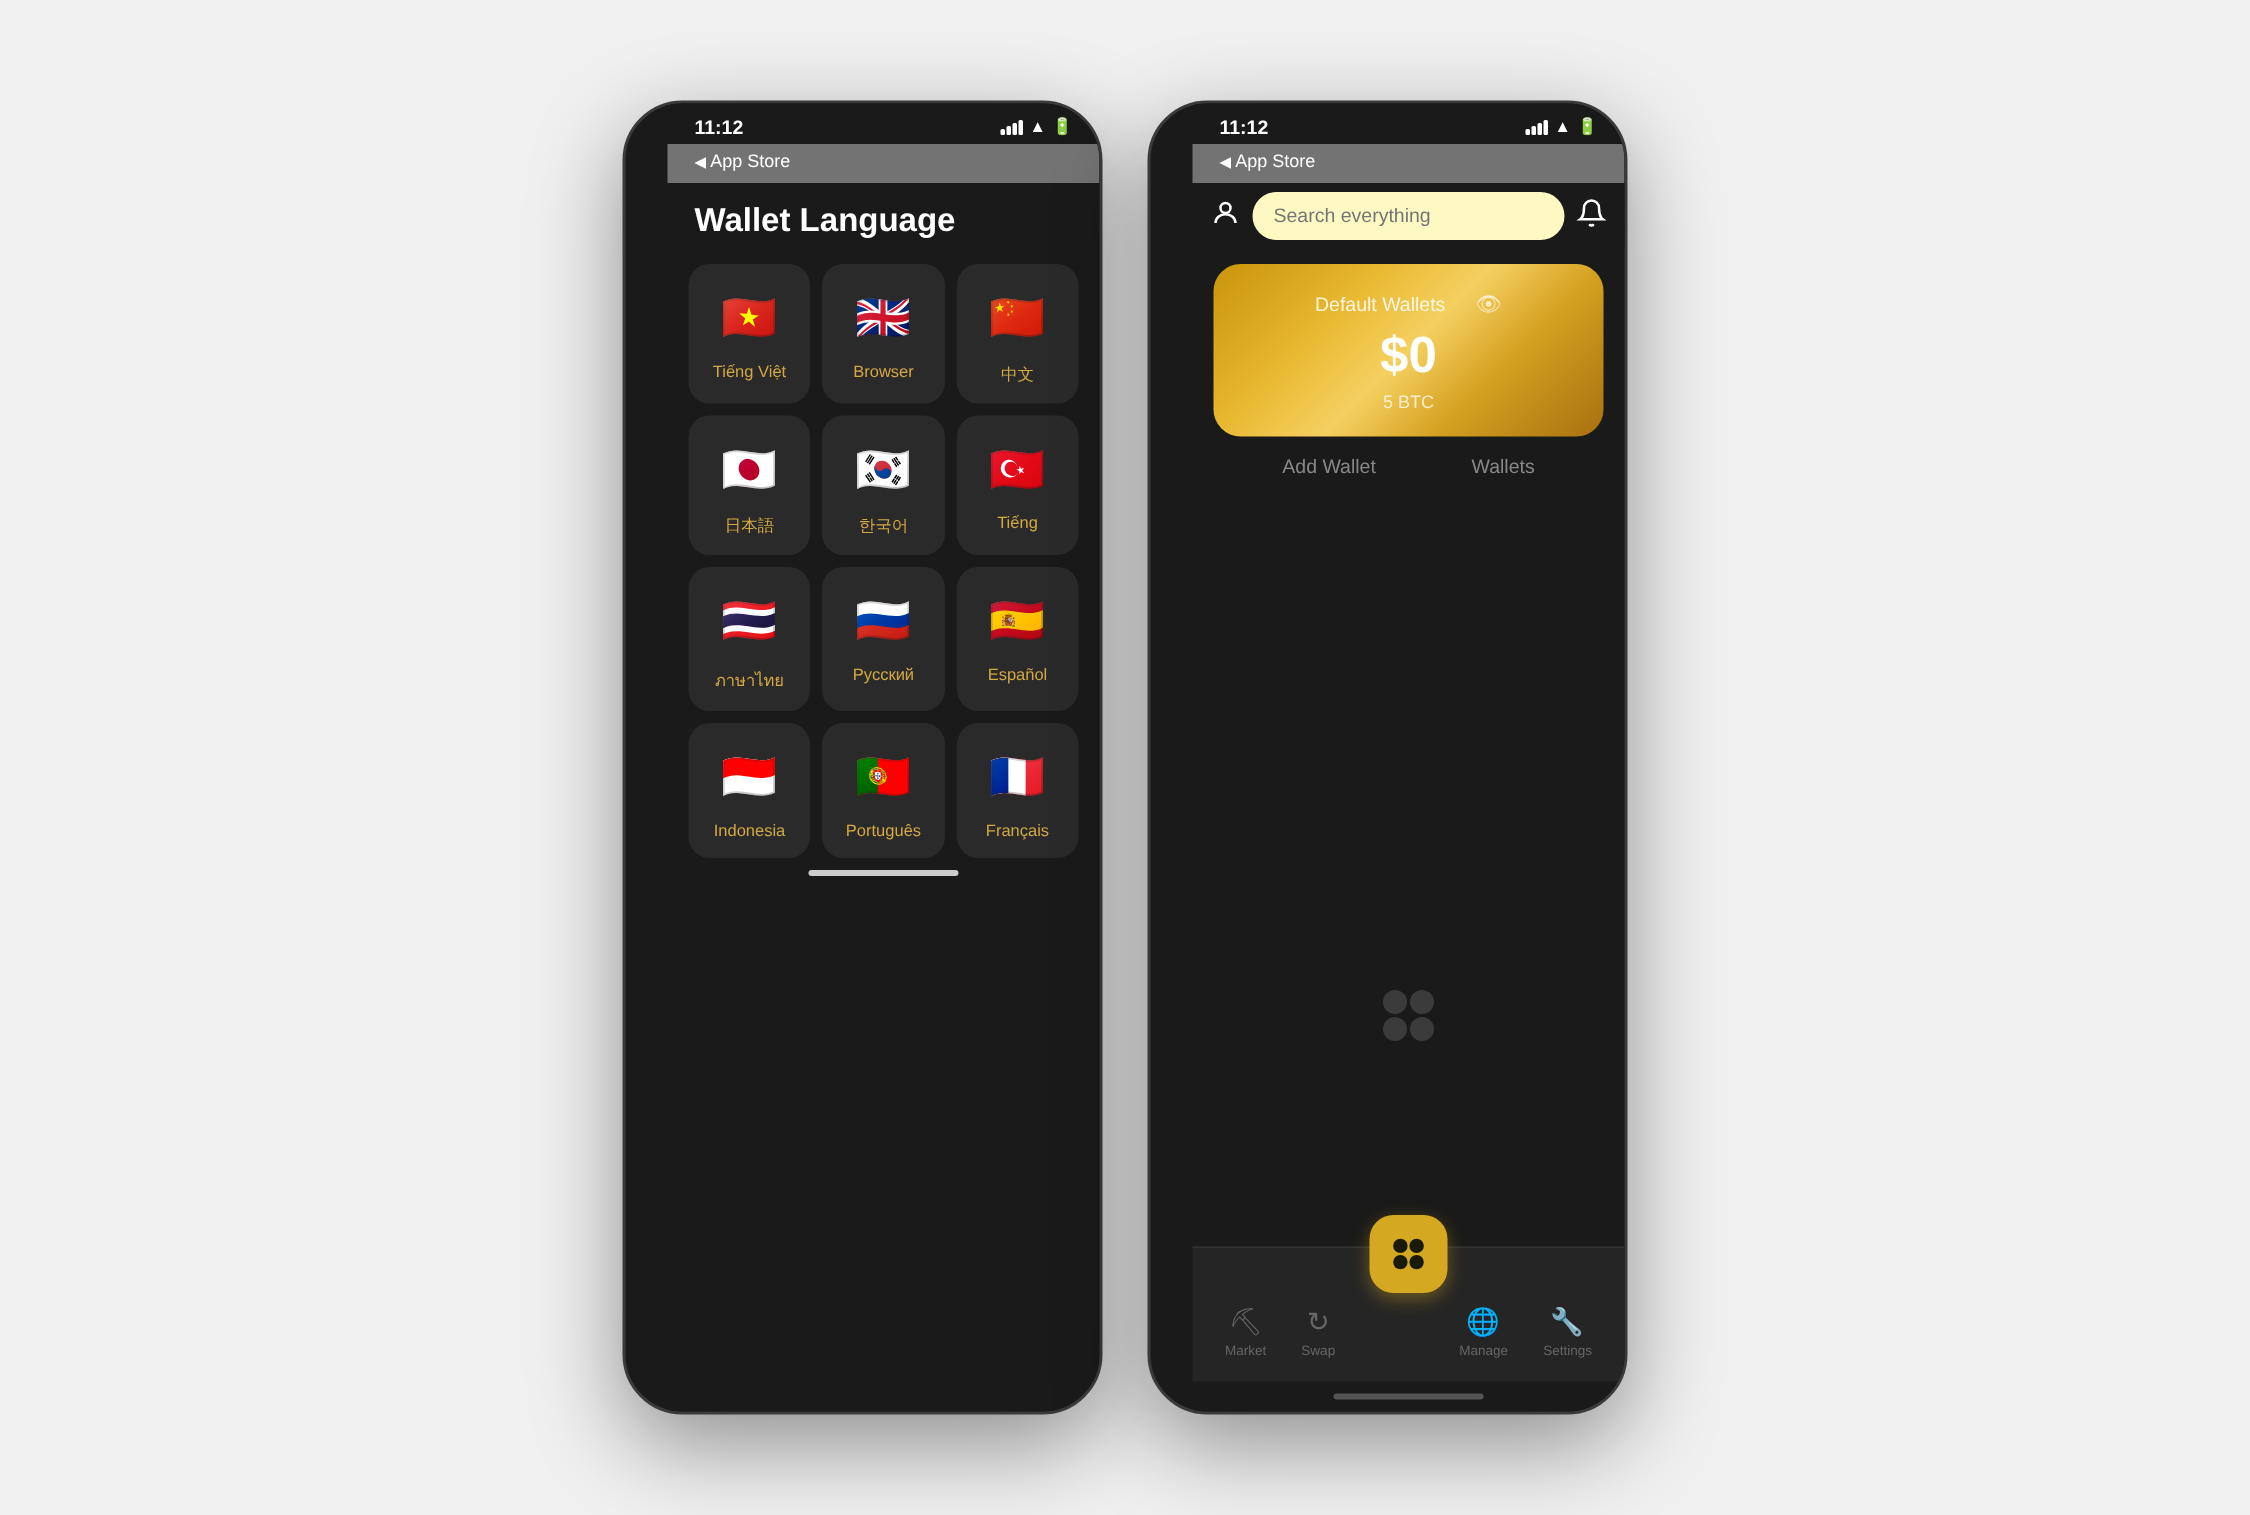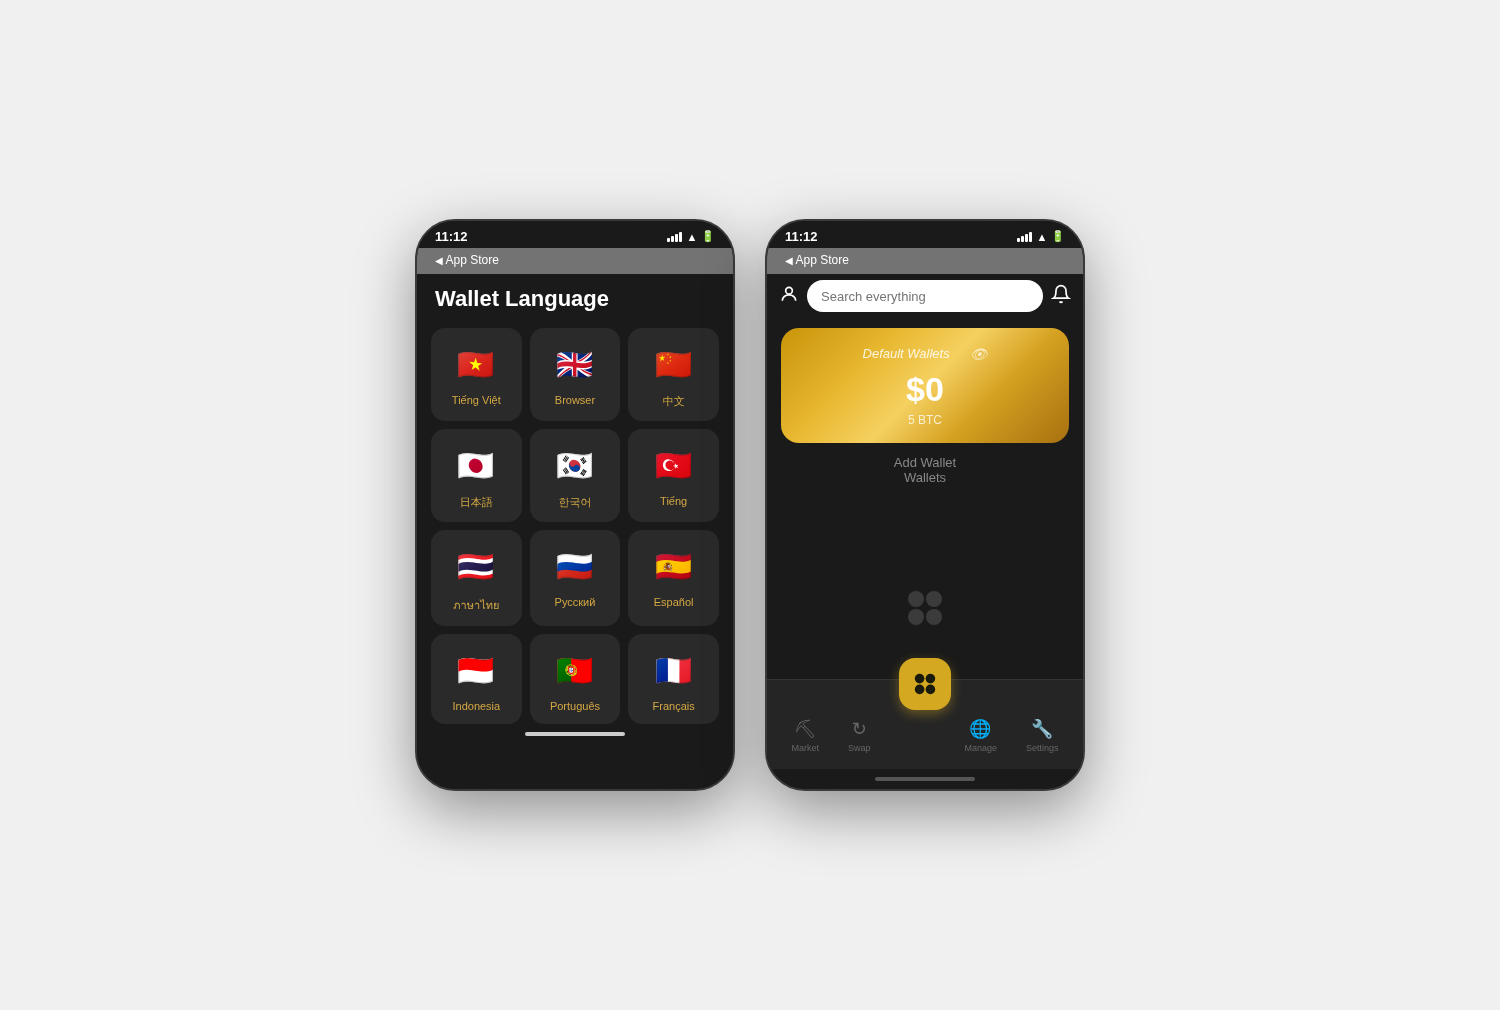--- a/index.html
+++ b/index.html
@@ -15,27 +15,28 @@
     .screens-container {
       display: flex;
       gap: 30px;
       align-items: flex-start;
       padding: 40px;
     }
 
     
     .phone {
       width: 320px;
-      height: 572px;
+      height: 876px;
       background: #1a1a1a;
       border-radius: 40px;
       border: 2px solid #3a3a3a;
       overflow: hidden;
       position: relative;
       box-shadow: 0 20px 60px rgba(0,0,0,0.4);
+      padding-left: 28px;
     }
 
     
     .status-bar {
       display: flex;
       justify-content: space-between;
       align-items: center;
       padding: 8px 18px 4px;
       background: #1a1a1a;
     }
@@ -130,21 +131,21 @@
     }
     .search-icon-btn {
       color: #fff;
       font-size: 18px;
       background: none;
       border: none;
       cursor: pointer;
     }
     .search-input-wrap {
       flex: 1;
-      background: #ffffff;
+      background: #fef9c3;
       border-radius: 20px;
       padding: 7px 14px;
     }
     .search-input-wrap input {
       background: none;
       border: none;
       outline: none;
       color: #888;
       font-size: 13px;
       width: 100%;
@@ -163,25 +164,24 @@
       flex: 1;
     }
     .wallet-card {
       background: linear-gradient(135deg, #c8940a 0%, #e8b830 30%, #f5d060 50%, #d4a020 70%, #a87010 100%);
       border-radius: 18px;
       padding: 18px 20px 16px;
       position: relative;
     }
     .wallet-card-header {
       display: flex;
-      align-items: flex-start;
+      align-items: center;
       justify-content: center;
       gap: 20px;
       margin-bottom: 8px;
-      font-style: italic;
     }
     .wallet-card-title {
       color: rgba(255,255,255,0.85);
       font-size: 13px;
       font-weight: 500;
     }
     .eye-icon {
       color: rgba(255,255,255,0.7);
       font-size: 14px;
       cursor: pointer;
@@ -197,21 +197,20 @@
       text-align: center;
       color: rgba(255,255,255,0.75);
       font-size: 12px;
     }
 
     
     .wallet-actions {
       display: flex;
       justify-content: space-around;
       padding: 12px 14px;
-      flex-direction: column;
     }
     .wallet-action-btn {
       background: none;
       border: none;
       color: #888;
       font-size: 13px;
       cursor: pointer;
     }
 
     

